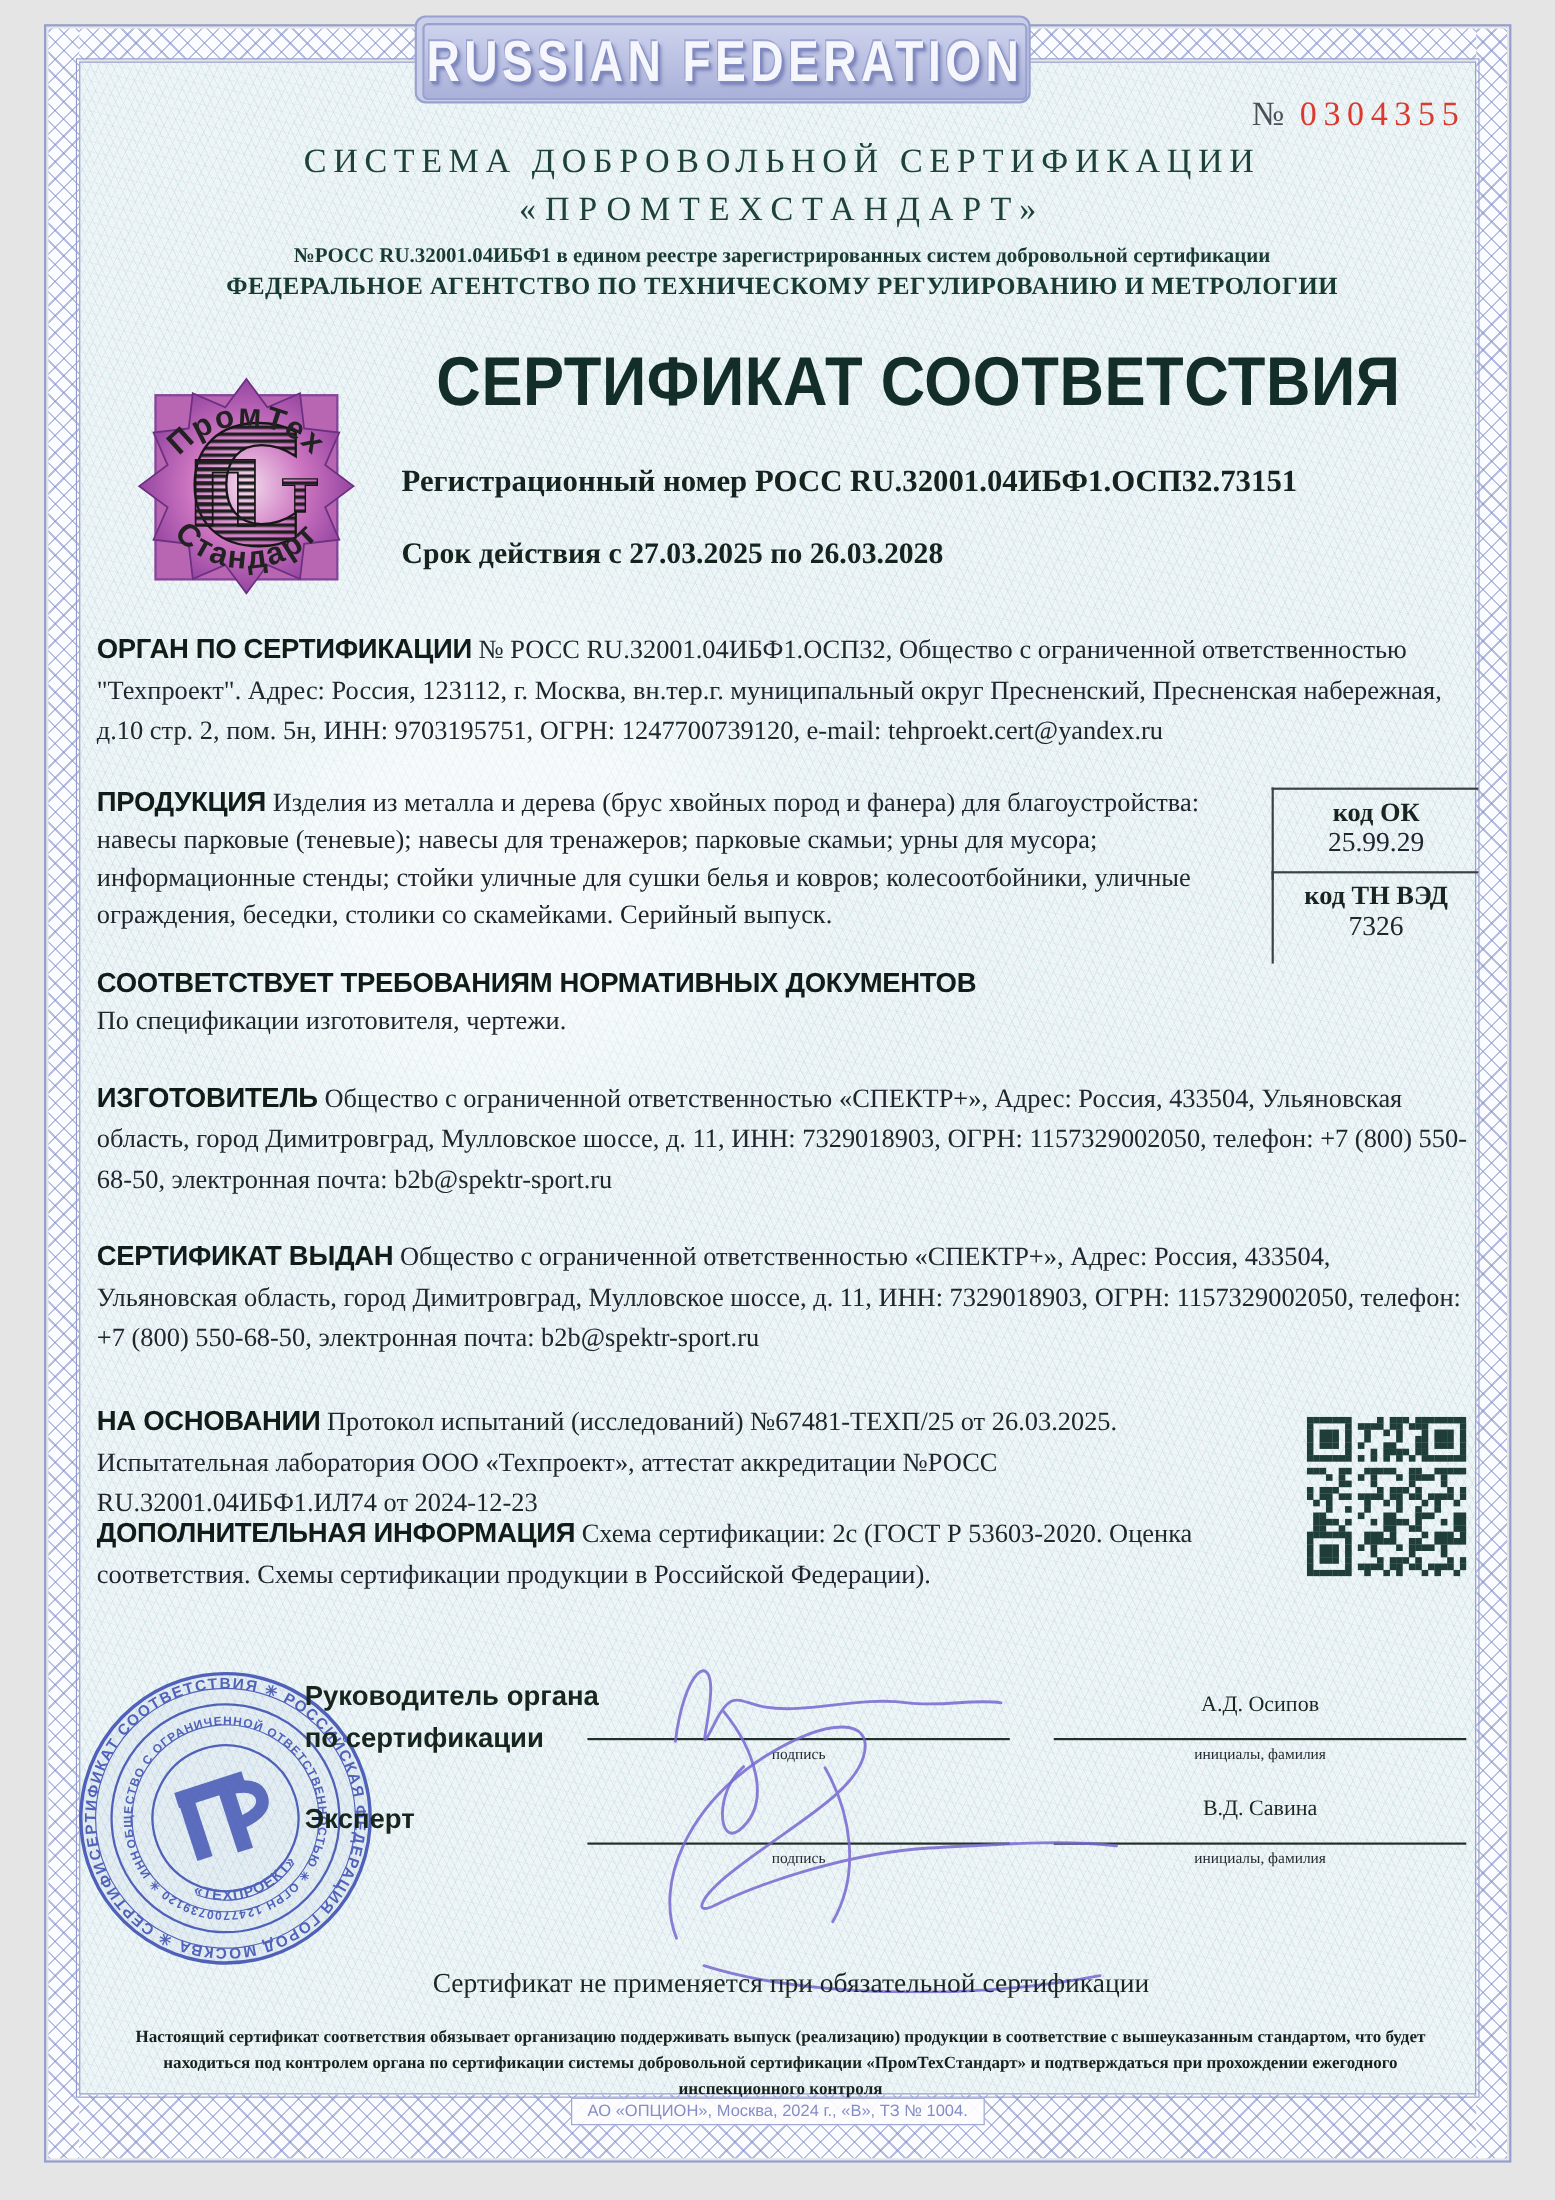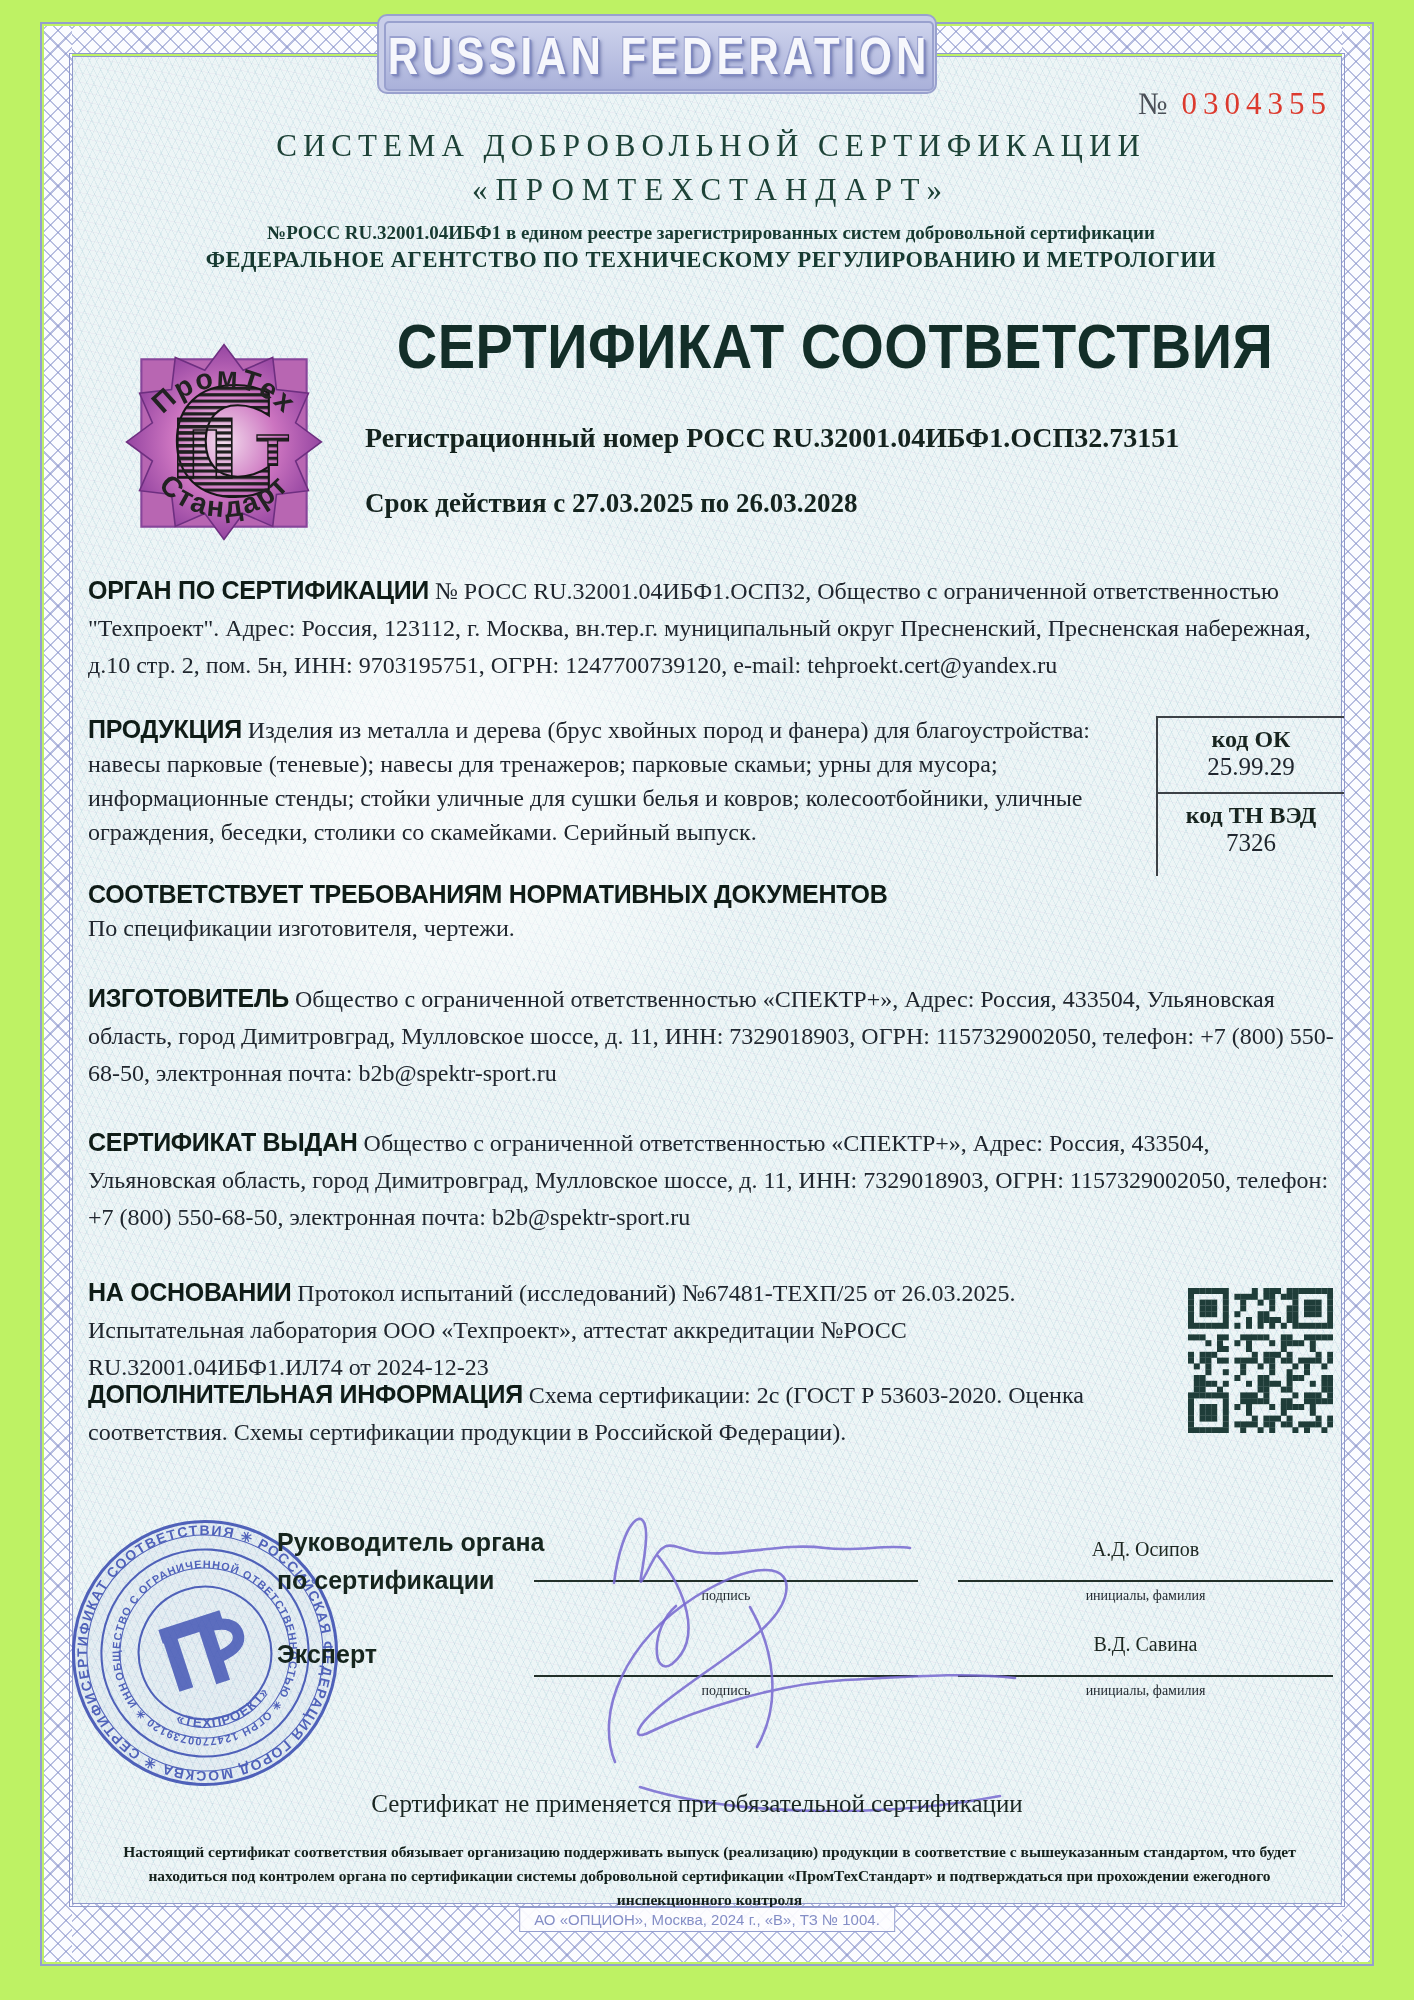--- a/index.html
+++ b/index.html
@@ -1,16 +1,16 @@
 <!DOCTYPE html>
 <html><head>
 <meta charset="utf-8">
 <style>
   html,body{margin:0;padding:0;background:#ffffff;}
-  #page{position:relative;width:1414px;height:2000px;background:#bef264;overflow:hidden;
+  #page{position:relative;width:1414px;height:2000px;background:#e5e5e5;overflow:hidden;
         font-family:"Liberation Serif",serif;color:#1d242b;}
   
   .outer-line{position:absolute;left:40px;right:40px;top:22px;bottom:34px;
               border:2px solid #959ecd;pointer-events:none;}
   .band{position:absolute;background-color:#fbfcff;
         background-image:
           repeating-linear-gradient(45deg, rgba(128,139,199,.55) 0 1.5px, transparent 1.5px 11px),
           repeating-linear-gradient(-45deg, rgba(128,139,199,.55) 0 1.5px, transparent 1.5px 11px);}
   .band.top{left:44px;right:44px;top:26px;height:28px;}
   .band.bottom{left:44px;right:44px;top:1904px;height:58px;}
@@ -63,21 +63,21 @@
               font-family:"Liberation Sans",sans-serif;font-weight:700;font-size:17px;
               line-height:23px;color:#1d2a26;}
   
   .role{position:absolute;left:277px;font-family:"Liberation Sans",sans-serif;
         font-weight:700;font-size:25px;color:#16251e;}
   .sigline{position:absolute;height:2px;background:#223029;}
   .sigcap{position:absolute;font-size:14px;color:#232a31;text-align:center;}
   .signame{position:absolute;font-size:20px;color:#1c2620;text-align:center;}
   .sig-svg{position:absolute;pointer-events:none;}
   
-  .no-oblig{position:absolute;left:74px;top:1790px;width:1246px;text-align:center;
+  .no-oblig{position:absolute;left:96px;top:1790px;width:1246px;text-align:center;
             font-size:25px;color:#1a2622;}
   .fine{position:absolute;left:92px;top:1840px;width:1235px;text-align:center;
         font-size:15.5px;font-weight:700;line-height:24px;color:#15211c;}
   .printinfo{position:absolute;left:50%;top:1907px;transform:translateX(-50%);z-index:4;
         background:rgba(253,253,255,.92);border:1px solid #949ecf;padding:3px 14px;
         font-family:"Liberation Sans",sans-serif;font-size:15px;color:#848ec6;white-space:nowrap;}
   .logo-svg{position:absolute;left:118px;top:336px;}
   .stamp-svg{position:absolute;left:60px;top:1508px;opacity:.92;}
 </style>
 </head>

